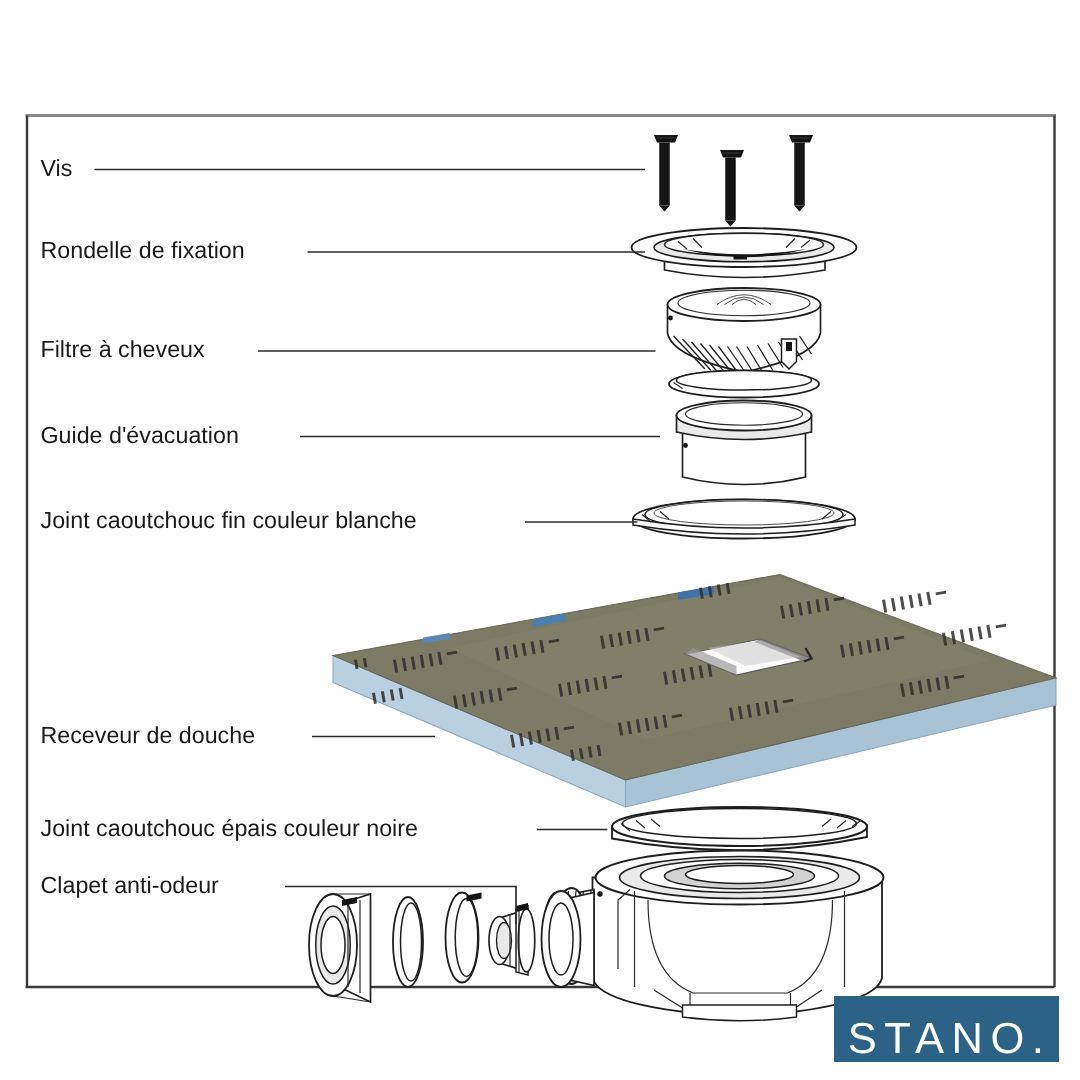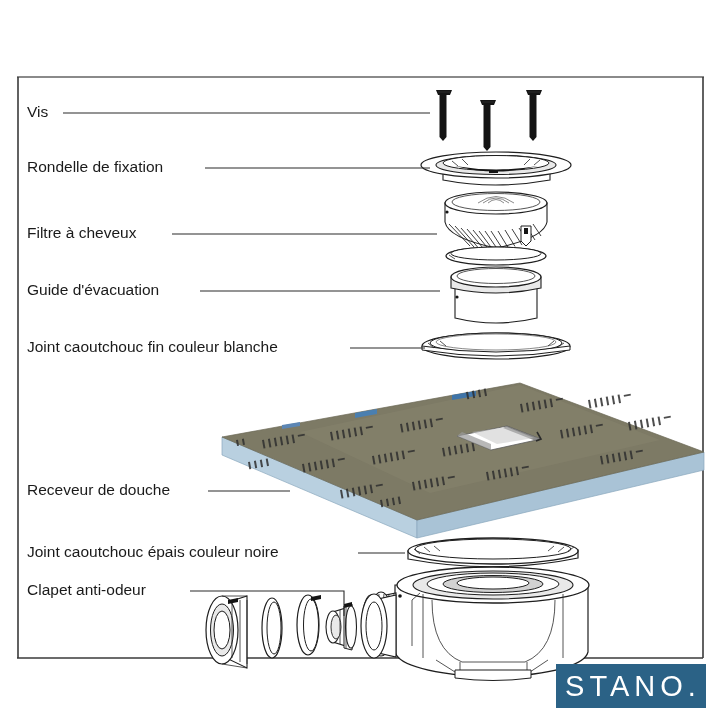--- a/index.html
+++ b/index.html
@@ -28,21 +28,21 @@
   .wh{fill:#ffffff;}
   .shade{fill:#e9e9e9;}
   .shade2{fill:#d2d2d2;}
   .blk{fill:#141414;}
 
   .logo-box{
     position:absolute;
     left:556px;top:664px;
     width:150px;height:44px;
     background:#2b6286;
-    display:flex;align-items:center;justify-content:center;
+    display:flex;align-items:flex-end;justify-content:center;
   }
   .logo-text{
     color:#ffffff;
     font-family:"Liberation Sans", sans-serif;
     font-size:29px;
     letter-spacing:5px;
     font-weight:400;
     line-height:1;
     padding-left:4px;
   }

